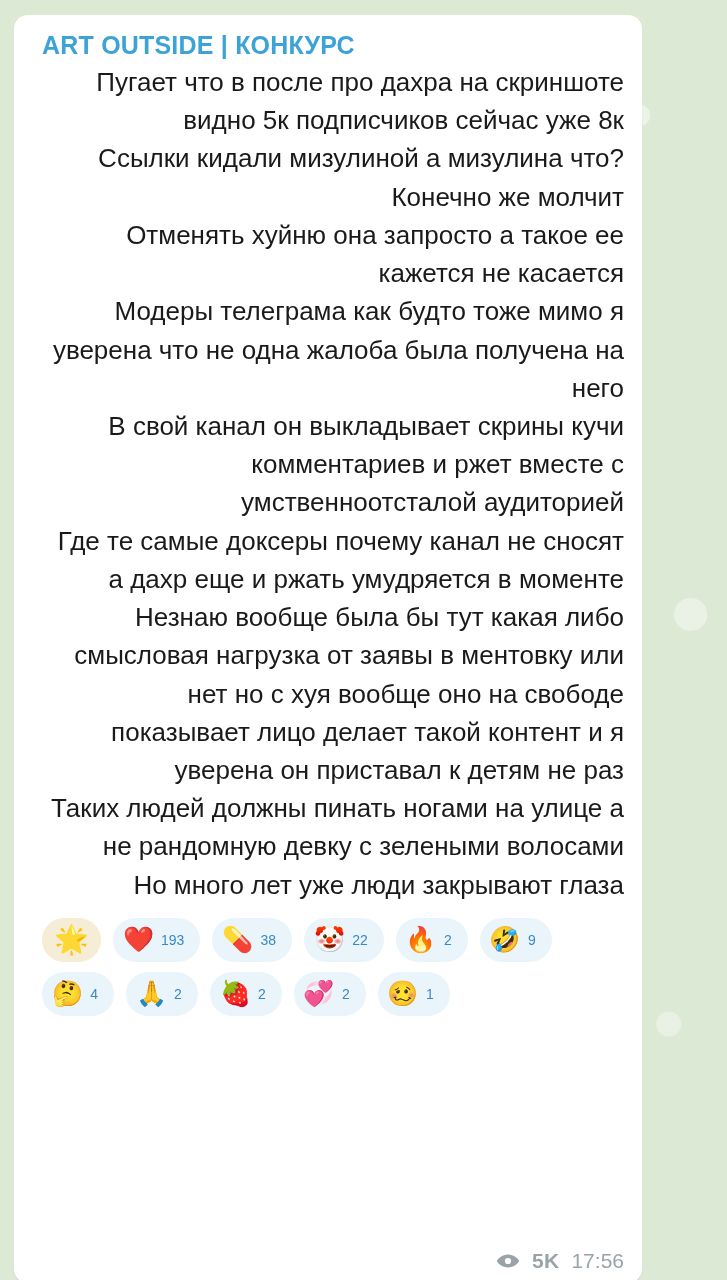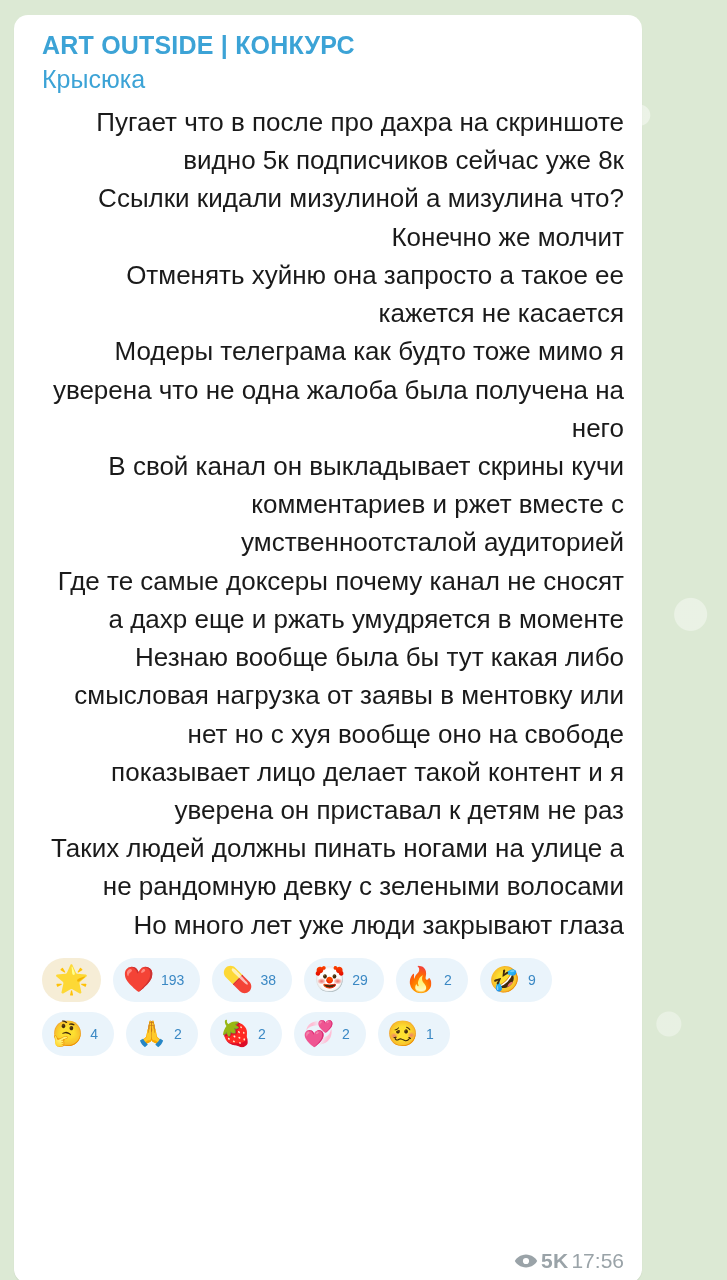--- a/index.html
+++ b/index.html
@@ -102,21 +102,21 @@
     padding: 6px 12px;
     min-width: 0;
   }
   .reaction.star .emo { font-size: 28px; }
   .meta {
     position: absolute;
     right: 18px;
     bottom: 10px;
     display: flex;
     align-items: center;
-    gap: 3px;
+    gap: 12px;
     color: #9aa3a8;
     font-size: 21px;
     justify-content: space-between;
   }
   .meta .eye {
     display: inline-block;
     width: 24px;
     height: 16px;
     position: relative;
   }
@@ -125,21 +125,20 @@
   .meta .time { font-weight: 400; }
 </style>
 </head>
 <body>
 
 <div class="bg-pattern"></div>
 
 <div class="bubble">
 
   <div class="fwd-title">ART OUTSIDE | КОНКУРС</div>
-  <div class="fwd-author">Крысюка</div>
 
   <div class="msg-text">Пугает что в после про дахра на скриншоте видно 5к подписчиков сейчас уже 8к
 Ссылки кидали мизулиной а мизулина что? Конечно же молчит
 Отменять хуйню она запросто а такое ее кажется не касается
 Модеры телеграма как будто тоже мимо я уверена что не одна жалоба была получена на него
 В свой канал он выкладывает скрины кучи комментариев и ржет вместе с умственноотсталой аудиторией
 Где те самые доксеры почему канал не сносят а дахр еще и ржать умудряется в моменте
 Незнаю вообще была бы тут какая либо смысловая нагрузка от заявы в ментовку или нет но с хуя вообще оно на свободе показывает лицо делает такой контент и я уверена он приставал к детям не раз
 Таких людей должны пинать ногами на улице а не рандомную девку с зелеными волосами
 Но много лет уже люди закрывают глаза</div>
@@ -151,21 +150,21 @@
     <div class="reaction">
       <span class="emo">❤️</span>
       <span class="cnt">193</span>
     </div>
     <div class="reaction">
       <span class="emo">💊</span>
       <span class="cnt">38</span>
     </div>
     <div class="reaction">
       <span class="emo">🤡</span>
-      <span class="cnt">29</span>
+      <span class="cnt">22</span>
     </div>
     <div class="reaction">
       <span class="emo">🔥</span>
       <span class="cnt">2</span>
     </div>
     <div class="reaction">
       <span class="emo">🤣</span>
       <span class="cnt">9</span>
     </div>
     <div class="reaction">

